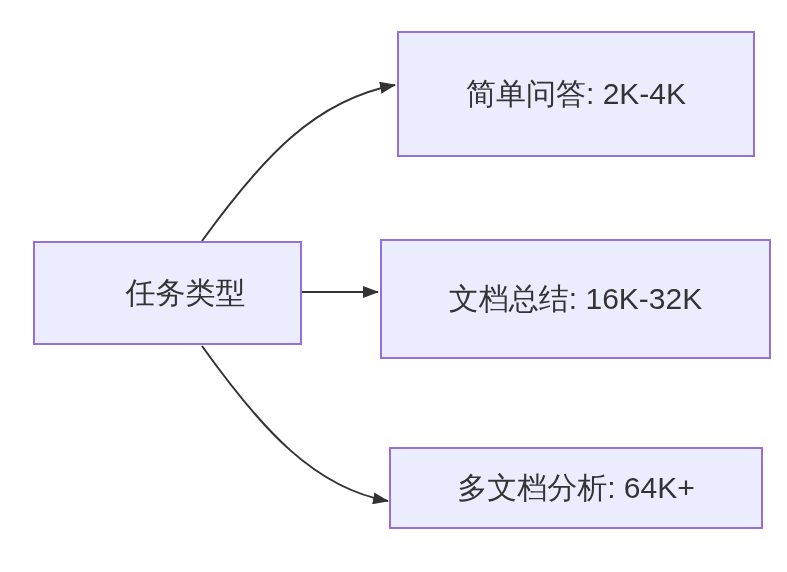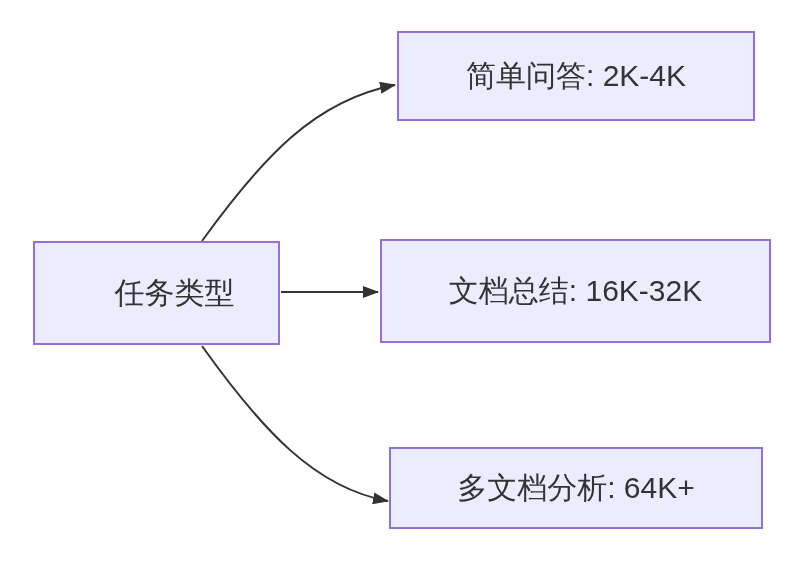--- a/index.html
+++ b/index.html
@@ -34,23 +34,23 @@
     border: 2px solid #9370DB;
     color: #333333;
     display: flex;
     align-items: center;
     justify-content: center;
     font-size: 30px;
     line-height: 1.2;
     text-align: center;
     white-space: nowrap;
   }
-  .node-root { left: 33px;  top: 241px; width: 247px; height: 104px; padding-left: 36px; }
-  .node-1    { left: 397px; top: 31px;  width: 358px; height: 90px; }
-  .node-2    { left: 380px; top: 239px; width: 391px; height: 104px; align-items: center; }
+  .node-root { left: 33px;  top: 241px; width: 269px; height: 104px; padding-left: 36px; }
+  .node-1    { left: 397px; top: 31px;  width: 358px; height: 126px; }
+  .node-2    { left: 380px; top: 239px; width: 391px; height: 120px; align-items: center; }
   .node-3    { left: 389px; top: 447px; width: 374px; height: 82px; }
 </style>
 </head>
 <body>
 
 <div class="canvas">
 
   <svg class="edges-svg" viewBox="0 0 787 572" xmlns="http://www.w3.org/2000/svg">
     <defs>
       <marker id="arrowhead" markerUnits="userSpaceOnUse" markerWidth="16" markerHeight="12" refX="15" refY="6" orient="auto">

